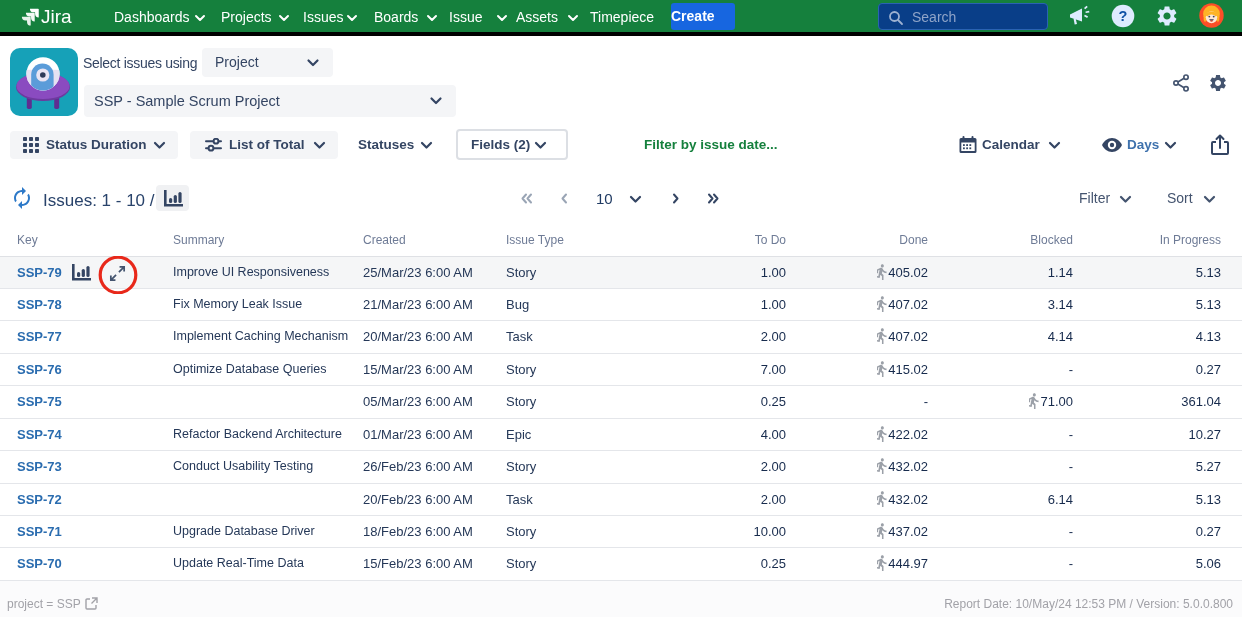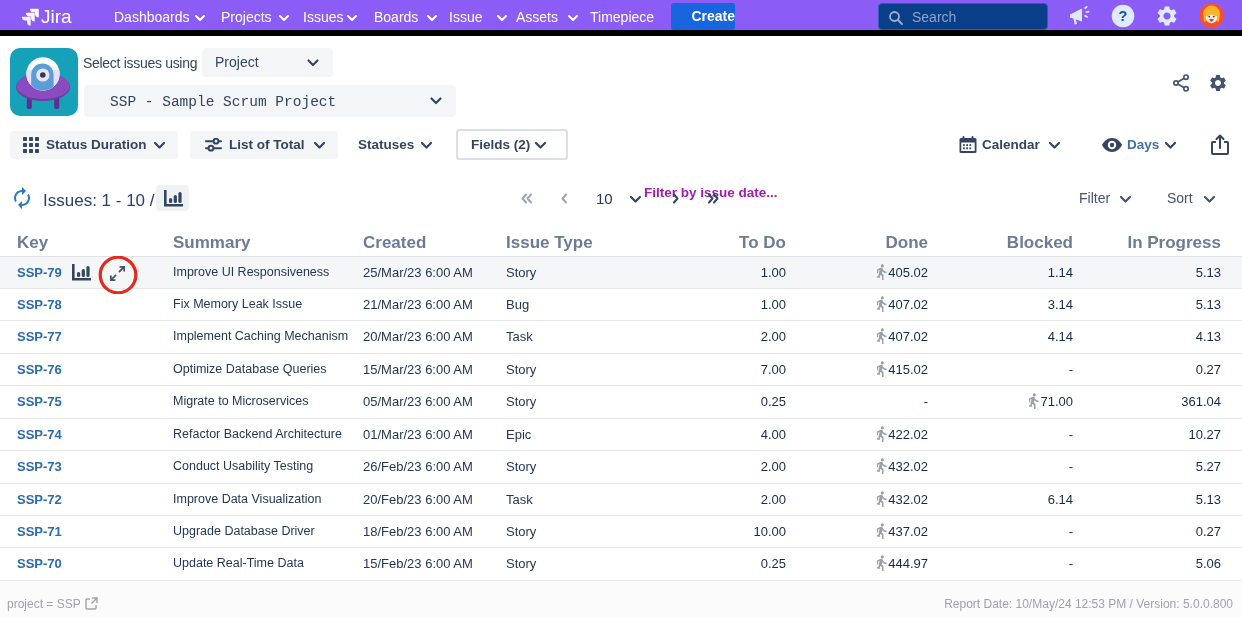--- a/index.html
+++ b/index.html
@@ -1,47 +1,47 @@
 <!DOCTYPE html>
 <html><head>
 <meta charset="utf-8">
 <style>
 * { margin:0; padding:0; box-sizing:border-box; }
 html,body { width:1242px; height:617px; background:#fff; font-family:"Liberation Sans", sans-serif; overflow:hidden; }
 #page { position:relative; width:1242px; height:617px; }
 .abs { position:absolute; }
 
 
-#nav { position:absolute; left:0; top:0; width:1242px; height:36px; background:#8b5cf6; border-bottom:6px solid #000000; }
+#nav { position:absolute; left:0; top:0; width:1242px; height:36px; background:#15803d; border-bottom:4px solid #000000; }
 .navitem { position:absolute; top:0; height:34px; line-height:34px; color:#fff; font-size:14px; }
 .navchev { position:absolute; top:12px; }
-#createbtn { position:absolute; left:671px; top:3px; width:64px; height:27px; background:#1766e0; border-radius:3px; color:#fff; font-size:14px; font-weight:bold; text-align:right; line-height:27px; }
+#createbtn { position:absolute; left:671px; top:3px; width:64px; height:27px; background:#1766e0; border-radius:3px; color:#fff; font-size:14px; font-weight:bold; text-align:left; line-height:27px; }
 #searchbox { position:absolute; left:878px; top:3px; width:170px; height:27px; background:#093e88; border:1px solid #2a62b2; border-radius:4px; }
 #searchbox span { position:absolute; left:33px; top:0; line-height:27px; color:#8fa4c8; font-size:14px; }
 
 
 #appicon { position:absolute; left:10px; top:48px; }
 #sel-label { position:absolute; left:83px; top:55px; font-size:14px; letter-spacing:-0.3px; color:#344563; }
 .dd { position:absolute; background:#f4f5f7; border-radius:4px; color:#344563; }
 #dd1 { left:202px; top:48px; width:131px; height:29px; font-size:14px; line-height:29px; }
 #dd1 span { margin-left:13px; }
 #dd2 { left:84px; top:85px; width:372px; height:32px; font-size:14.5px; line-height:32px; }
-#dd2 span { margin-left:26px;font-family:Liberation Mono, monospace; }
+#dd2 span { margin-left:10px; }
 
 
 .tbtn { position:absolute; top:131px; height:28px; background:#f4f5f7; border-radius:4px; }
 .tbtxt { position:absolute; font-size:13.5px; font-weight:bold; color:#344563; top:137px; }
 
 
 #issuestxt { position:absolute; left:43px; top:191px; font-size:17px; color:#29436b; }
 #chartbtn { position:absolute; left:156px; top:185px; width:33px; height:26px; background:#f0f1f3; border-radius:4px; }
 .pag { position:absolute; top:190px; font-size:15px; font-weight:bold; }
 
 
-.th { position:absolute; top:233px; font-size:17px; font-weight:bold; color:#6e7b96; }
+.th { position:absolute; top:233px; font-size:12px; font-weight:normal; color:#6e7b96; }
 #headline { position:absolute; left:0; top:256px; width:1242px; height:1px; background:#dfe1e5; }
 .row { position:absolute; left:0; width:1242px; height:32.4px; border-bottom:1px solid #e4e6ea; }
 .row1bg { background:#f5f6f7; }
 .ck { position:absolute; left:17px; color:#2a6caf; font-weight:bold; font-size:13px; line-height:31px; }
 .cs { position:absolute; left:173px; color:#253858; font-size:12.5px; line-height:31px; }
 .cd { position:absolute; left:363px; color:#253858; font-size:13px; line-height:31px; }
 .ct { position:absolute; left:506px; color:#253858; font-size:13px; line-height:31px; }
 .num { position:absolute; color:#172b4d; font-size:13px; line-height:31px; white-space:nowrap; }
 .n1 { right:456px; } .n2 { right:314px; } .n3 { right:169px; } .n4 { right:21px; }
 .runner { position:relative; top:3px; margin-right:-2px; }
@@ -196,21 +196,21 @@
 <svg class="abs" style="left:420px;top:140px" width="13" height="11" viewBox="0 0 13 11">
       <path d="M2 3 l4.5 4.5 4.5-4.5" stroke="#344563" stroke-width="2.2" fill="none" stroke-linecap="round" stroke-linejoin="round"></path>
     </svg>
 
 <div class="abs" style="left:456px;top:129px;width:112px;height:31px;border:2px solid #dcdfe4;border-radius:4px;"></div>
 <div class="tbtxt" style="left:471px">Fields (2)</div>
 <svg class="abs" style="left:534px;top:140px" width="13" height="11" viewBox="0 0 13 11">
       <path d="M2 3 l4.5 4.5 4.5-4.5" stroke="#344563" stroke-width="2.2" fill="none" stroke-linecap="round" stroke-linejoin="round"></path>
     </svg>
 
-<div class="tbtxt" style="left:644px;color:#a21caf;margin-top:48px;">Filter by issue date...</div>
+<div class="tbtxt" style="left:644px;color:#15803d;">Filter by issue date...</div>
 
 <svg class="abs" style="left:959px;top:136px" width="18" height="18" viewBox="0 0 18 18" fill="#344563">
   <path d="M14.5 2 H16 a1.5 1.5 0 0 1 1.5 1.5 v12 a1.5 1.5 0 0 1 -1.5 1.5 H2 a1.5 1.5 0 0 1 -1.5 -1.5 v-12 A1.5 1.5 0 0 1 2 2 h1.5 v-1 a1 1 0 0 1 2 0 v1 h7 v-1 a1 1 0 0 1 2 0z M2.3 6.5 v8.6 h13.4 V6.5z"></path>
   <g fill="#344563">
         <rect x="4" y="8.2" width="1.8" height="1.8"></rect>
         <rect x="7.2" y="8.2" width="1.8" height="1.8"></rect>
         <rect x="10.4" y="8.2" width="1.8" height="1.8"></rect>
         <rect x="4" y="11.4" width="1.8" height="1.8"></rect>
         <rect x="7.2" y="11.4" width="1.8" height="1.8"></rect>
         <rect x="10.4" y="11.4" width="1.8" height="1.8"></rect>
@@ -338,21 +338,20 @@
         <span class="ct">Story</span>
         <span class="num n1">7.00</span>
         <span class="num n2"><svg class="runner" width="13" height="16" viewBox="7 1 16 21" fill="#9ba0a8">
             <path d="M13.49 5.48c1.1 0 2-.9 2-2s-.9-2-2-2-2 .9-2 2 .9 2 2 2zm-3.6 13.9l1-4.4 2.1 2v6h2v-7.5l-2.1-2 .6-3c1.3 1.5 3.3 2.5 5.5 2.5v-2c-1.9 0-3.5-1-4.3-2.4l-1-1.6c-.4-.6-1-1-1.7-1-.3 0-.5.1-.8.1l-5.2 2.2v4.7h2v-3.4l1.8-.7-1.6 8.1-4.9-1-.4 2 7 1.4z"></path>
           </svg>415.02</span>
         <span class="num n3">-</span>
         <span class="num n4">0.27</span>
       </div>
 <div class="row" style="top:386.28px">
         <span class="ck">SSP-75</span>
-        <span class="cs">Migrate to Microservices</span>
         <span class="cd">05/Mar/23 6:00 AM</span>
         <span class="ct">Story</span>
         <span class="num n1">0.25</span>
         <span class="num n2">-</span>
         <span class="num n3"><svg class="runner" width="13" height="16" viewBox="7 1 16 21" fill="#9ba0a8">
             <path d="M13.49 5.48c1.1 0 2-.9 2-2s-.9-2-2-2-2 .9-2 2 .9 2 2 2zm-3.6 13.9l1-4.4 2.1 2v6h2v-7.5l-2.1-2 .6-3c1.3 1.5 3.3 2.5 5.5 2.5v-2c-1.9 0-3.5-1-4.3-2.4l-1-1.6c-.4-.6-1-1-1.7-1-.3 0-.5.1-.8.1l-5.2 2.2v4.7h2v-3.4l1.8-.7-1.6 8.1-4.9-1-.4 2 7 1.4z"></path>
           </svg>71.00</span>
         <span class="num n4">361.04</span>
       </div>
 <div class="row" style="top:418.70px">
@@ -374,21 +373,20 @@
         <span class="ct">Story</span>
         <span class="num n1">2.00</span>
         <span class="num n2"><svg class="runner" width="13" height="16" viewBox="7 1 16 21" fill="#9ba0a8">
             <path d="M13.49 5.48c1.1 0 2-.9 2-2s-.9-2-2-2-2 .9-2 2 .9 2 2 2zm-3.6 13.9l1-4.4 2.1 2v6h2v-7.5l-2.1-2 .6-3c1.3 1.5 3.3 2.5 5.5 2.5v-2c-1.9 0-3.5-1-4.3-2.4l-1-1.6c-.4-.6-1-1-1.7-1-.3 0-.5.1-.8.1l-5.2 2.2v4.7h2v-3.4l1.8-.7-1.6 8.1-4.9-1-.4 2 7 1.4z"></path>
           </svg>432.02</span>
         <span class="num n3">-</span>
         <span class="num n4">5.27</span>
       </div>
 <div class="row" style="top:483.54px">
         <span class="ck">SSP-72</span>
-        <span class="cs">Improve Data Visualization</span>
         <span class="cd">20/Feb/23 6:00 AM</span>
         <span class="ct">Task</span>
         <span class="num n1">2.00</span>
         <span class="num n2"><svg class="runner" width="13" height="16" viewBox="7 1 16 21" fill="#9ba0a8">
             <path d="M13.49 5.48c1.1 0 2-.9 2-2s-.9-2-2-2-2 .9-2 2 .9 2 2 2zm-3.6 13.9l1-4.4 2.1 2v6h2v-7.5l-2.1-2 .6-3c1.3 1.5 3.3 2.5 5.5 2.5v-2c-1.9 0-3.5-1-4.3-2.4l-1-1.6c-.4-.6-1-1-1.7-1-.3 0-.5.1-.8.1l-5.2 2.2v4.7h2v-3.4l1.8-.7-1.6 8.1-4.9-1-.4 2 7 1.4z"></path>
           </svg>432.02</span>
         <span class="num n3">6.14</span>
         <span class="num n4">5.13</span>
       </div>
 <div class="row" style="top:515.96px">

